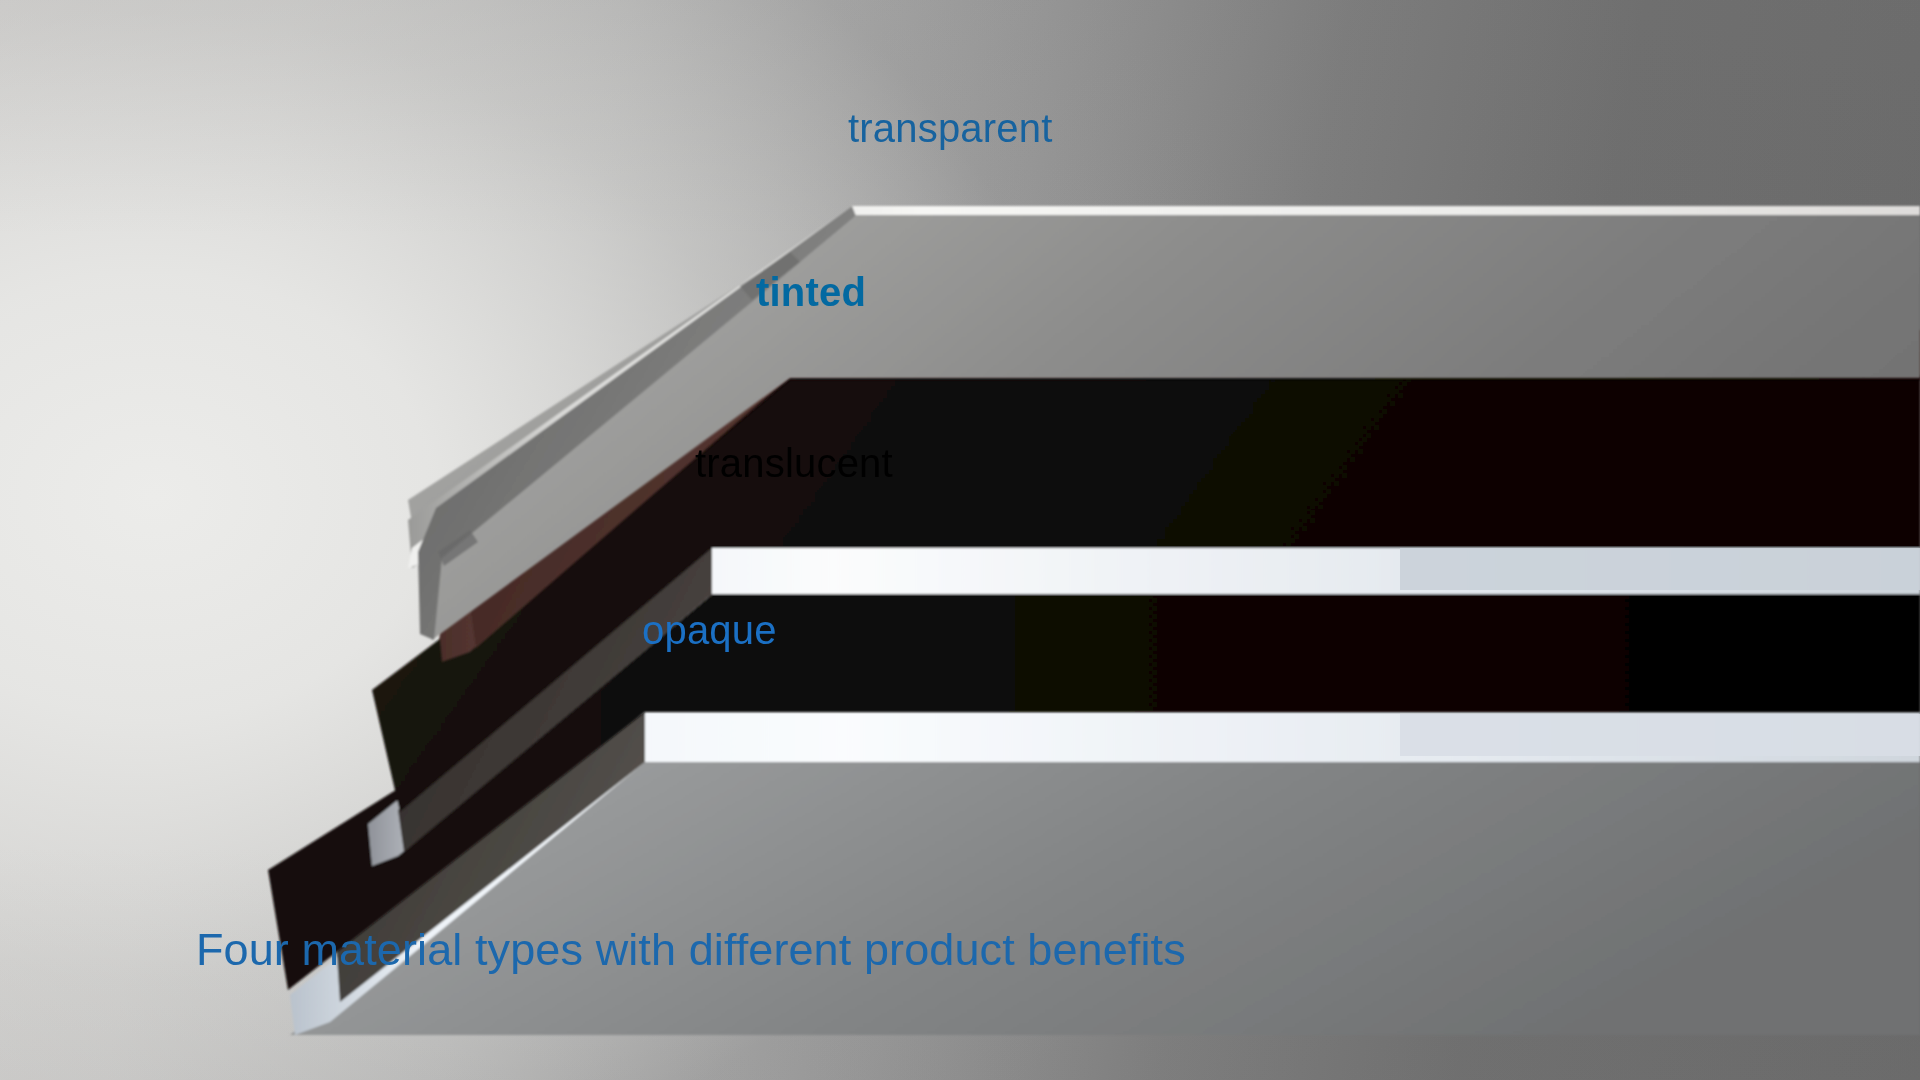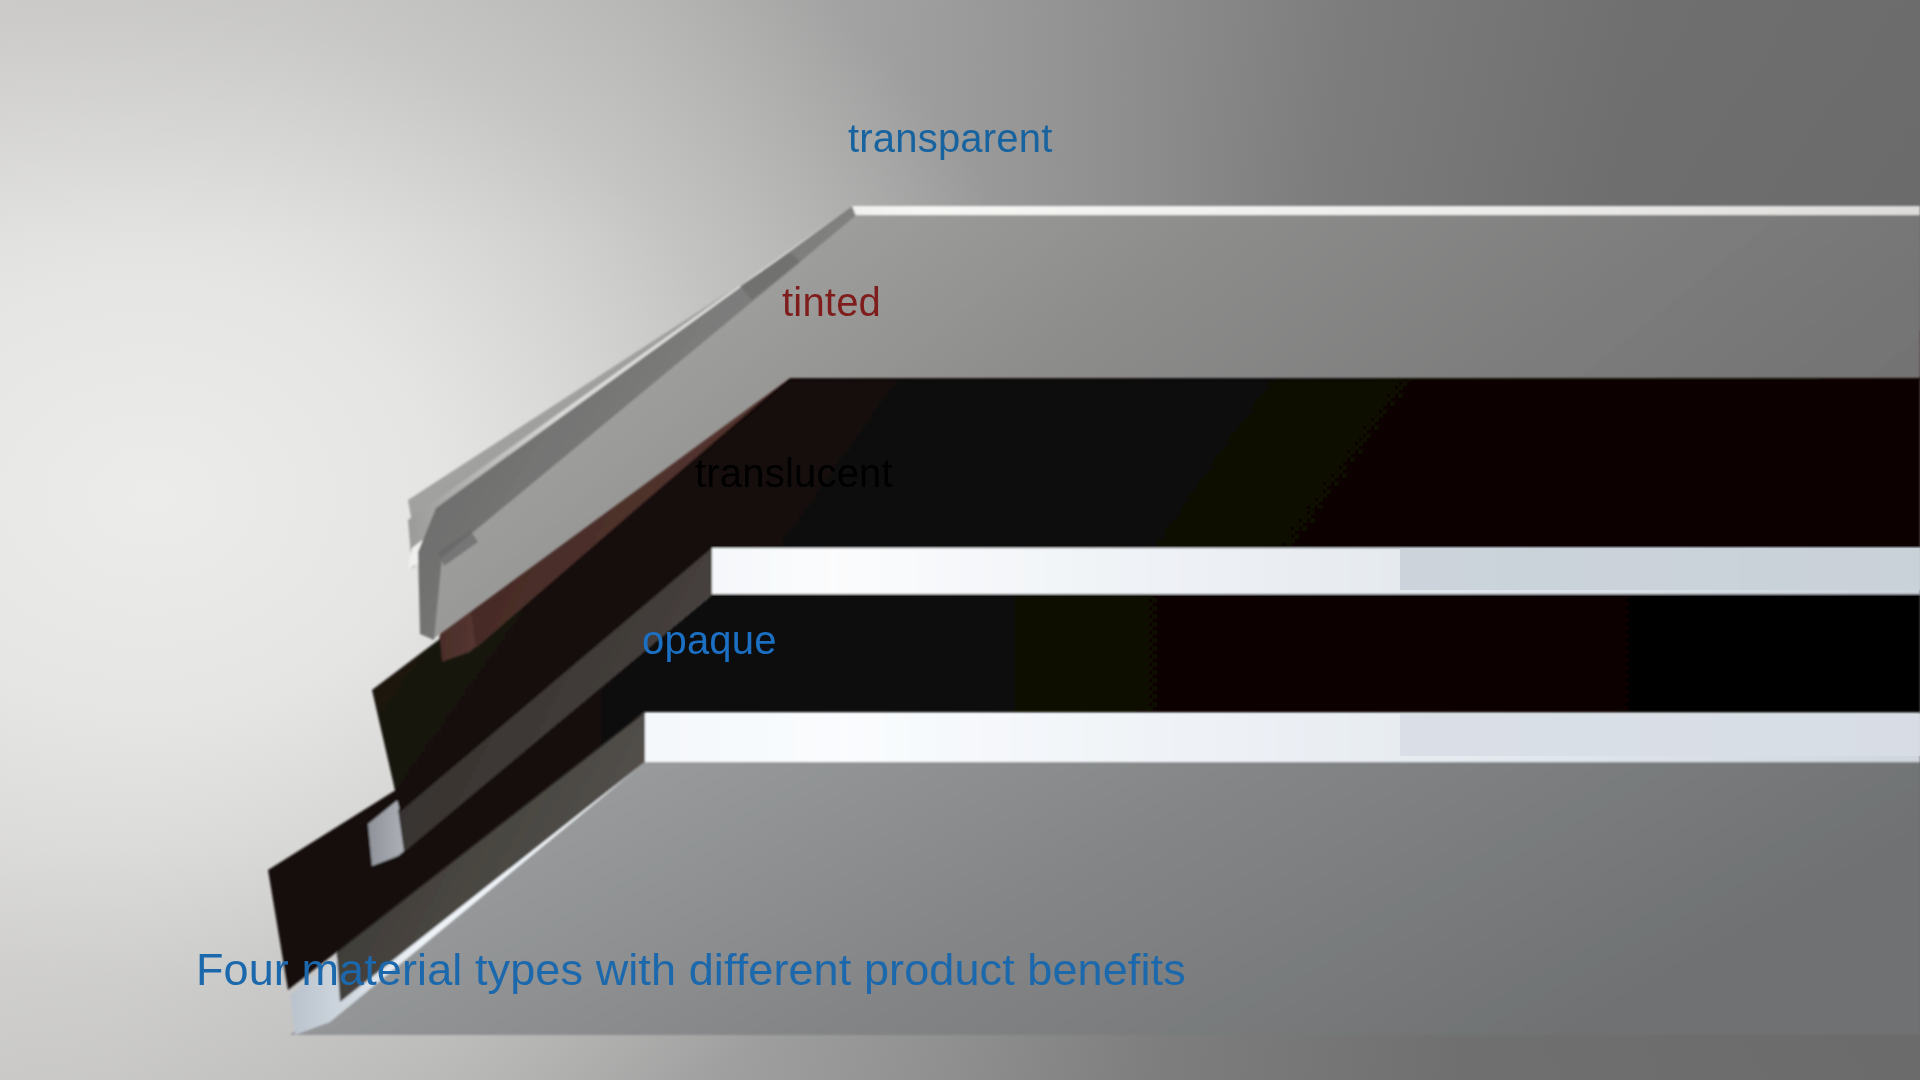--- a/index.html
+++ b/index.html
@@ -60,39 +60,37 @@
 
   
   .lbl {
     position: absolute;
     color: #1668b3;
     font-family: "Liberation Sans", sans-serif;
     font-weight: 400;
     white-space: nowrap;
     letter-spacing: 0.2px;
     line-height: 1;
-    margin-top: 10px;
     -webkit-font-smoothing: antialiased;
   }
   .lbl-transparent { left: 848px;  top: 108px; font-size: 40px; color: #17639f; }
-  .lbl-tinted      { left: 782px;  top: 272px; font-size: 40px; color: #7f1d1d; }
+  .lbl-tinted      { left: 756px;  top: 272px; font-size: 40px; color: #0369a1; font-weight: bold; }
   .lbl-translucent { left: 695px;  top: 443px; font-size: 40px; color: #000000; }
   .lbl-opaque      { left: 642px;  top: 610px; font-size: 40px; color: #1b70c4; }
 
   .caption {
     position: absolute;
     left: 196px;
     top: 927px;
     font-size: 45px;
     font-family: "Liberation Sans", sans-serif;
     color: #1c68ad;
     white-space: nowrap;
     letter-spacing: 0.1px;
     line-height: 1;
-    margin-top: 20px;
   }
 </style>
 </head>
 <body>
 
 <div id="stage">
 
   <div class="bg-base"></div>
   <div class="bg-vignette"></div>
 

